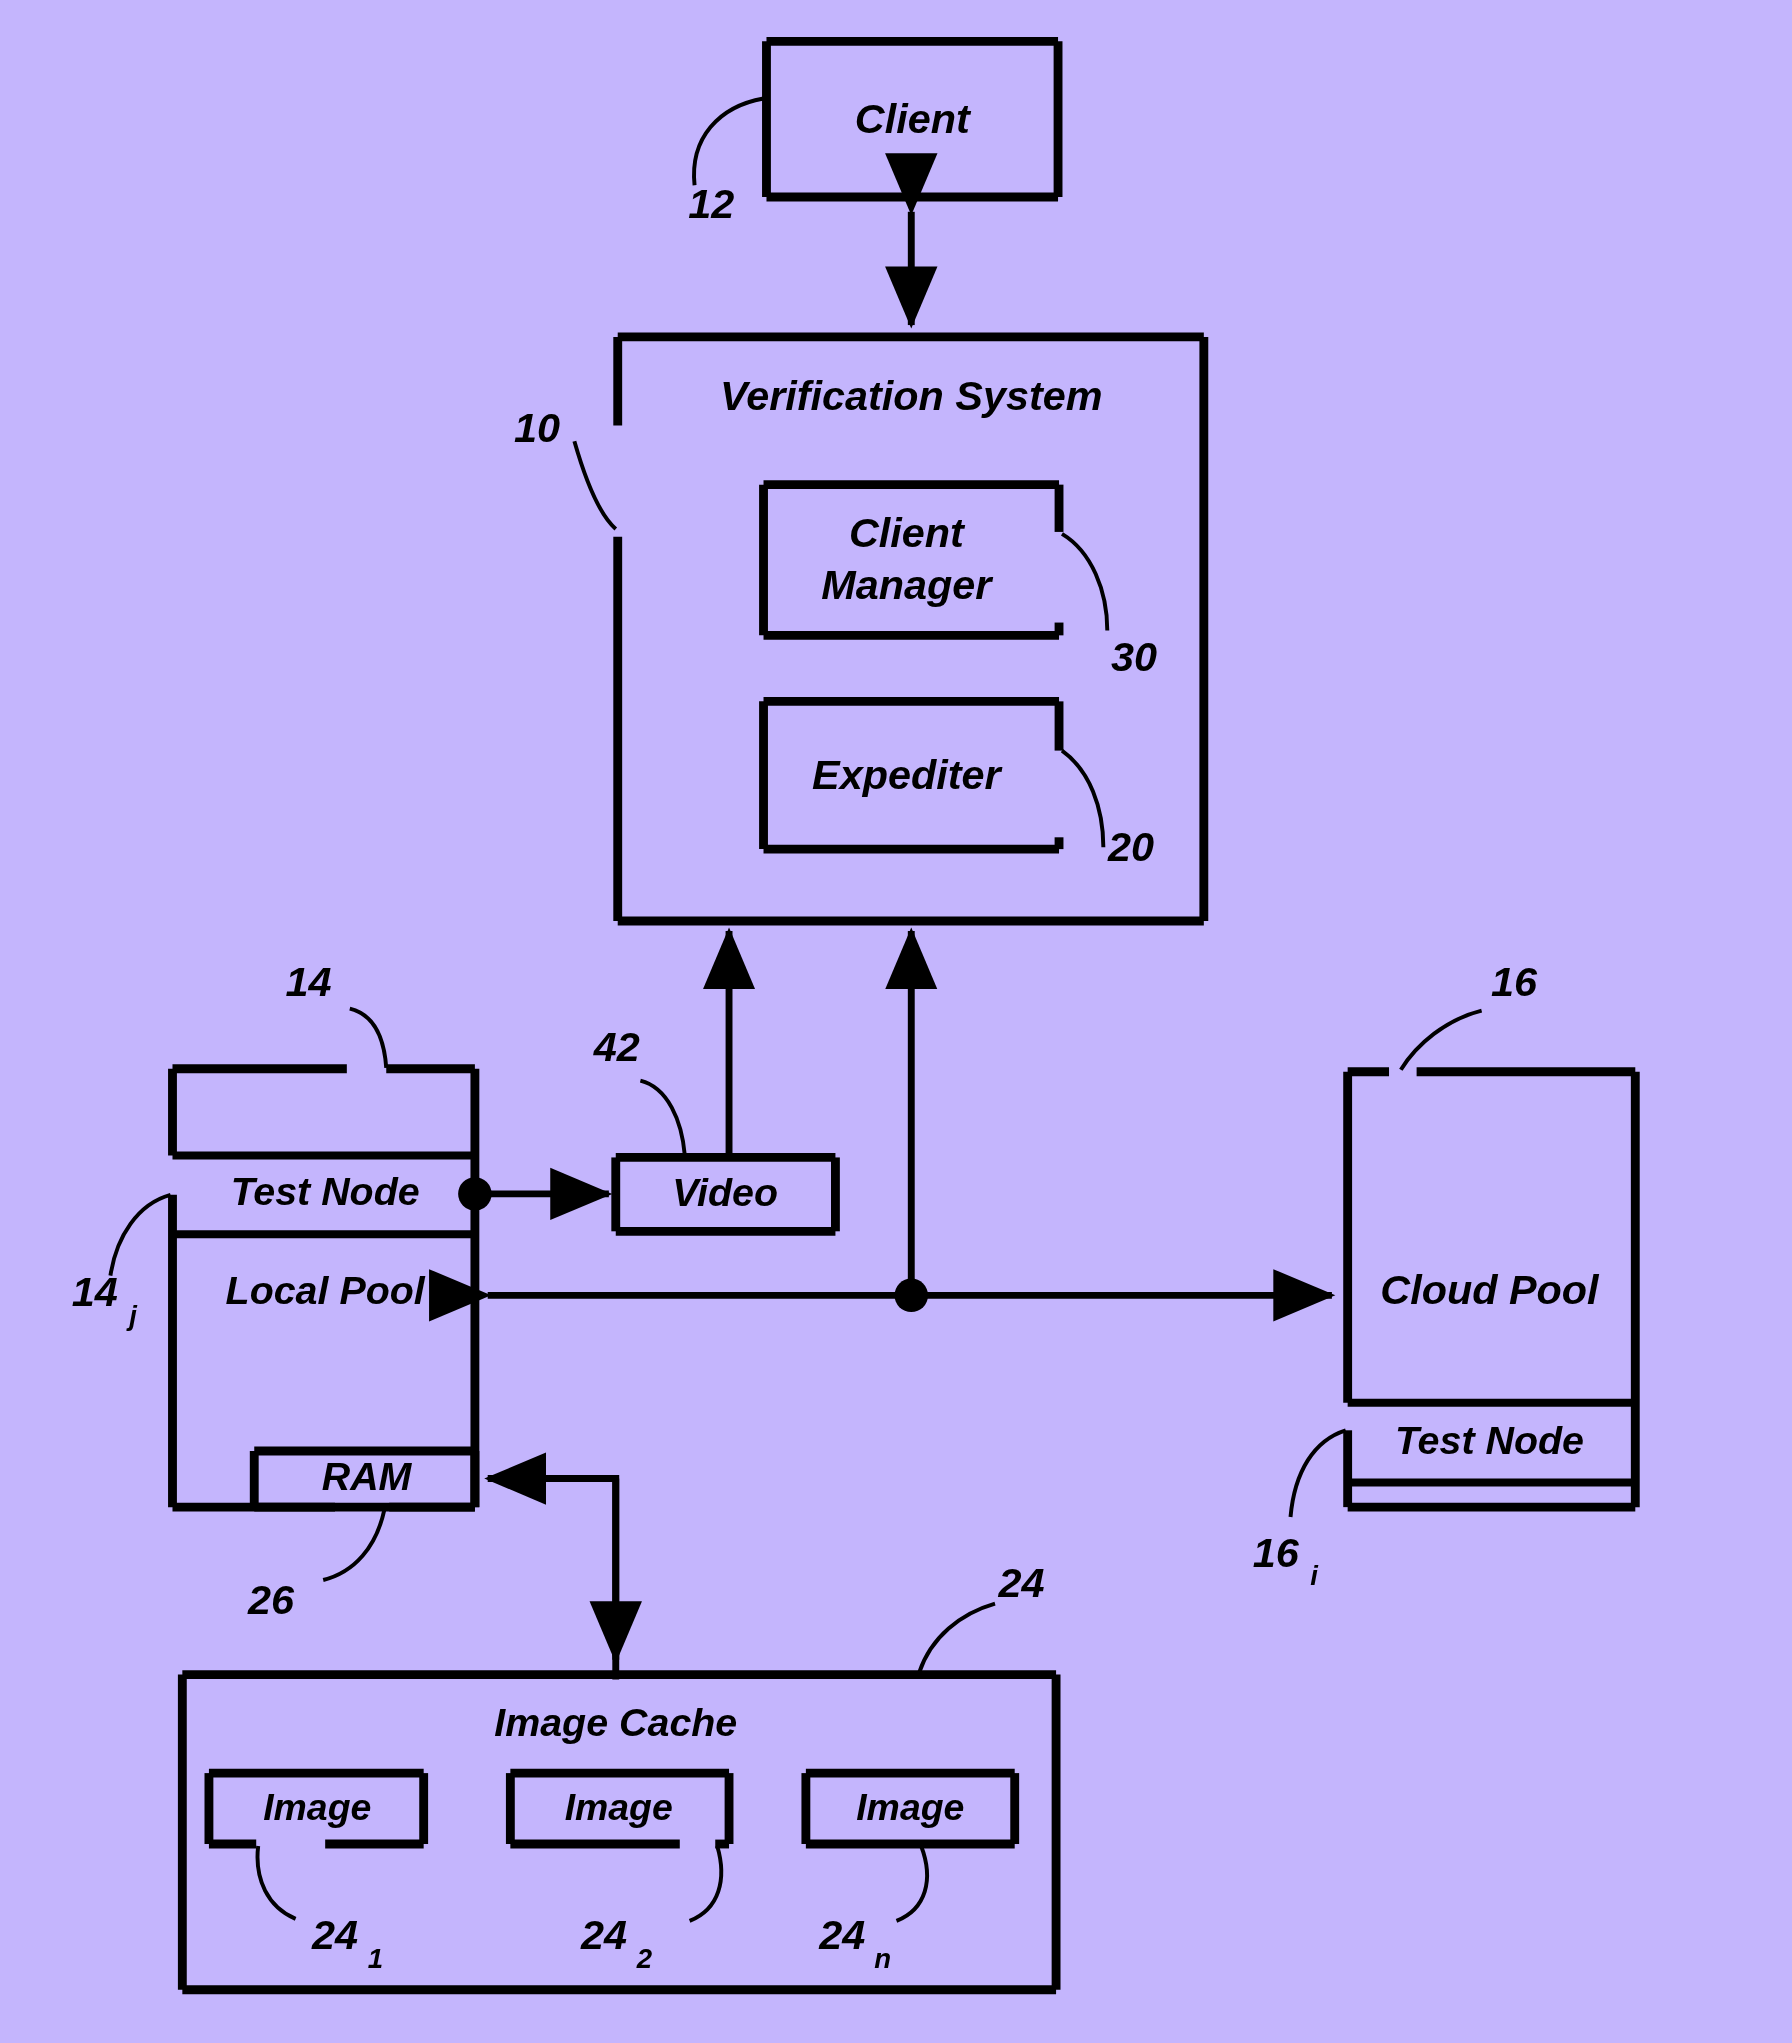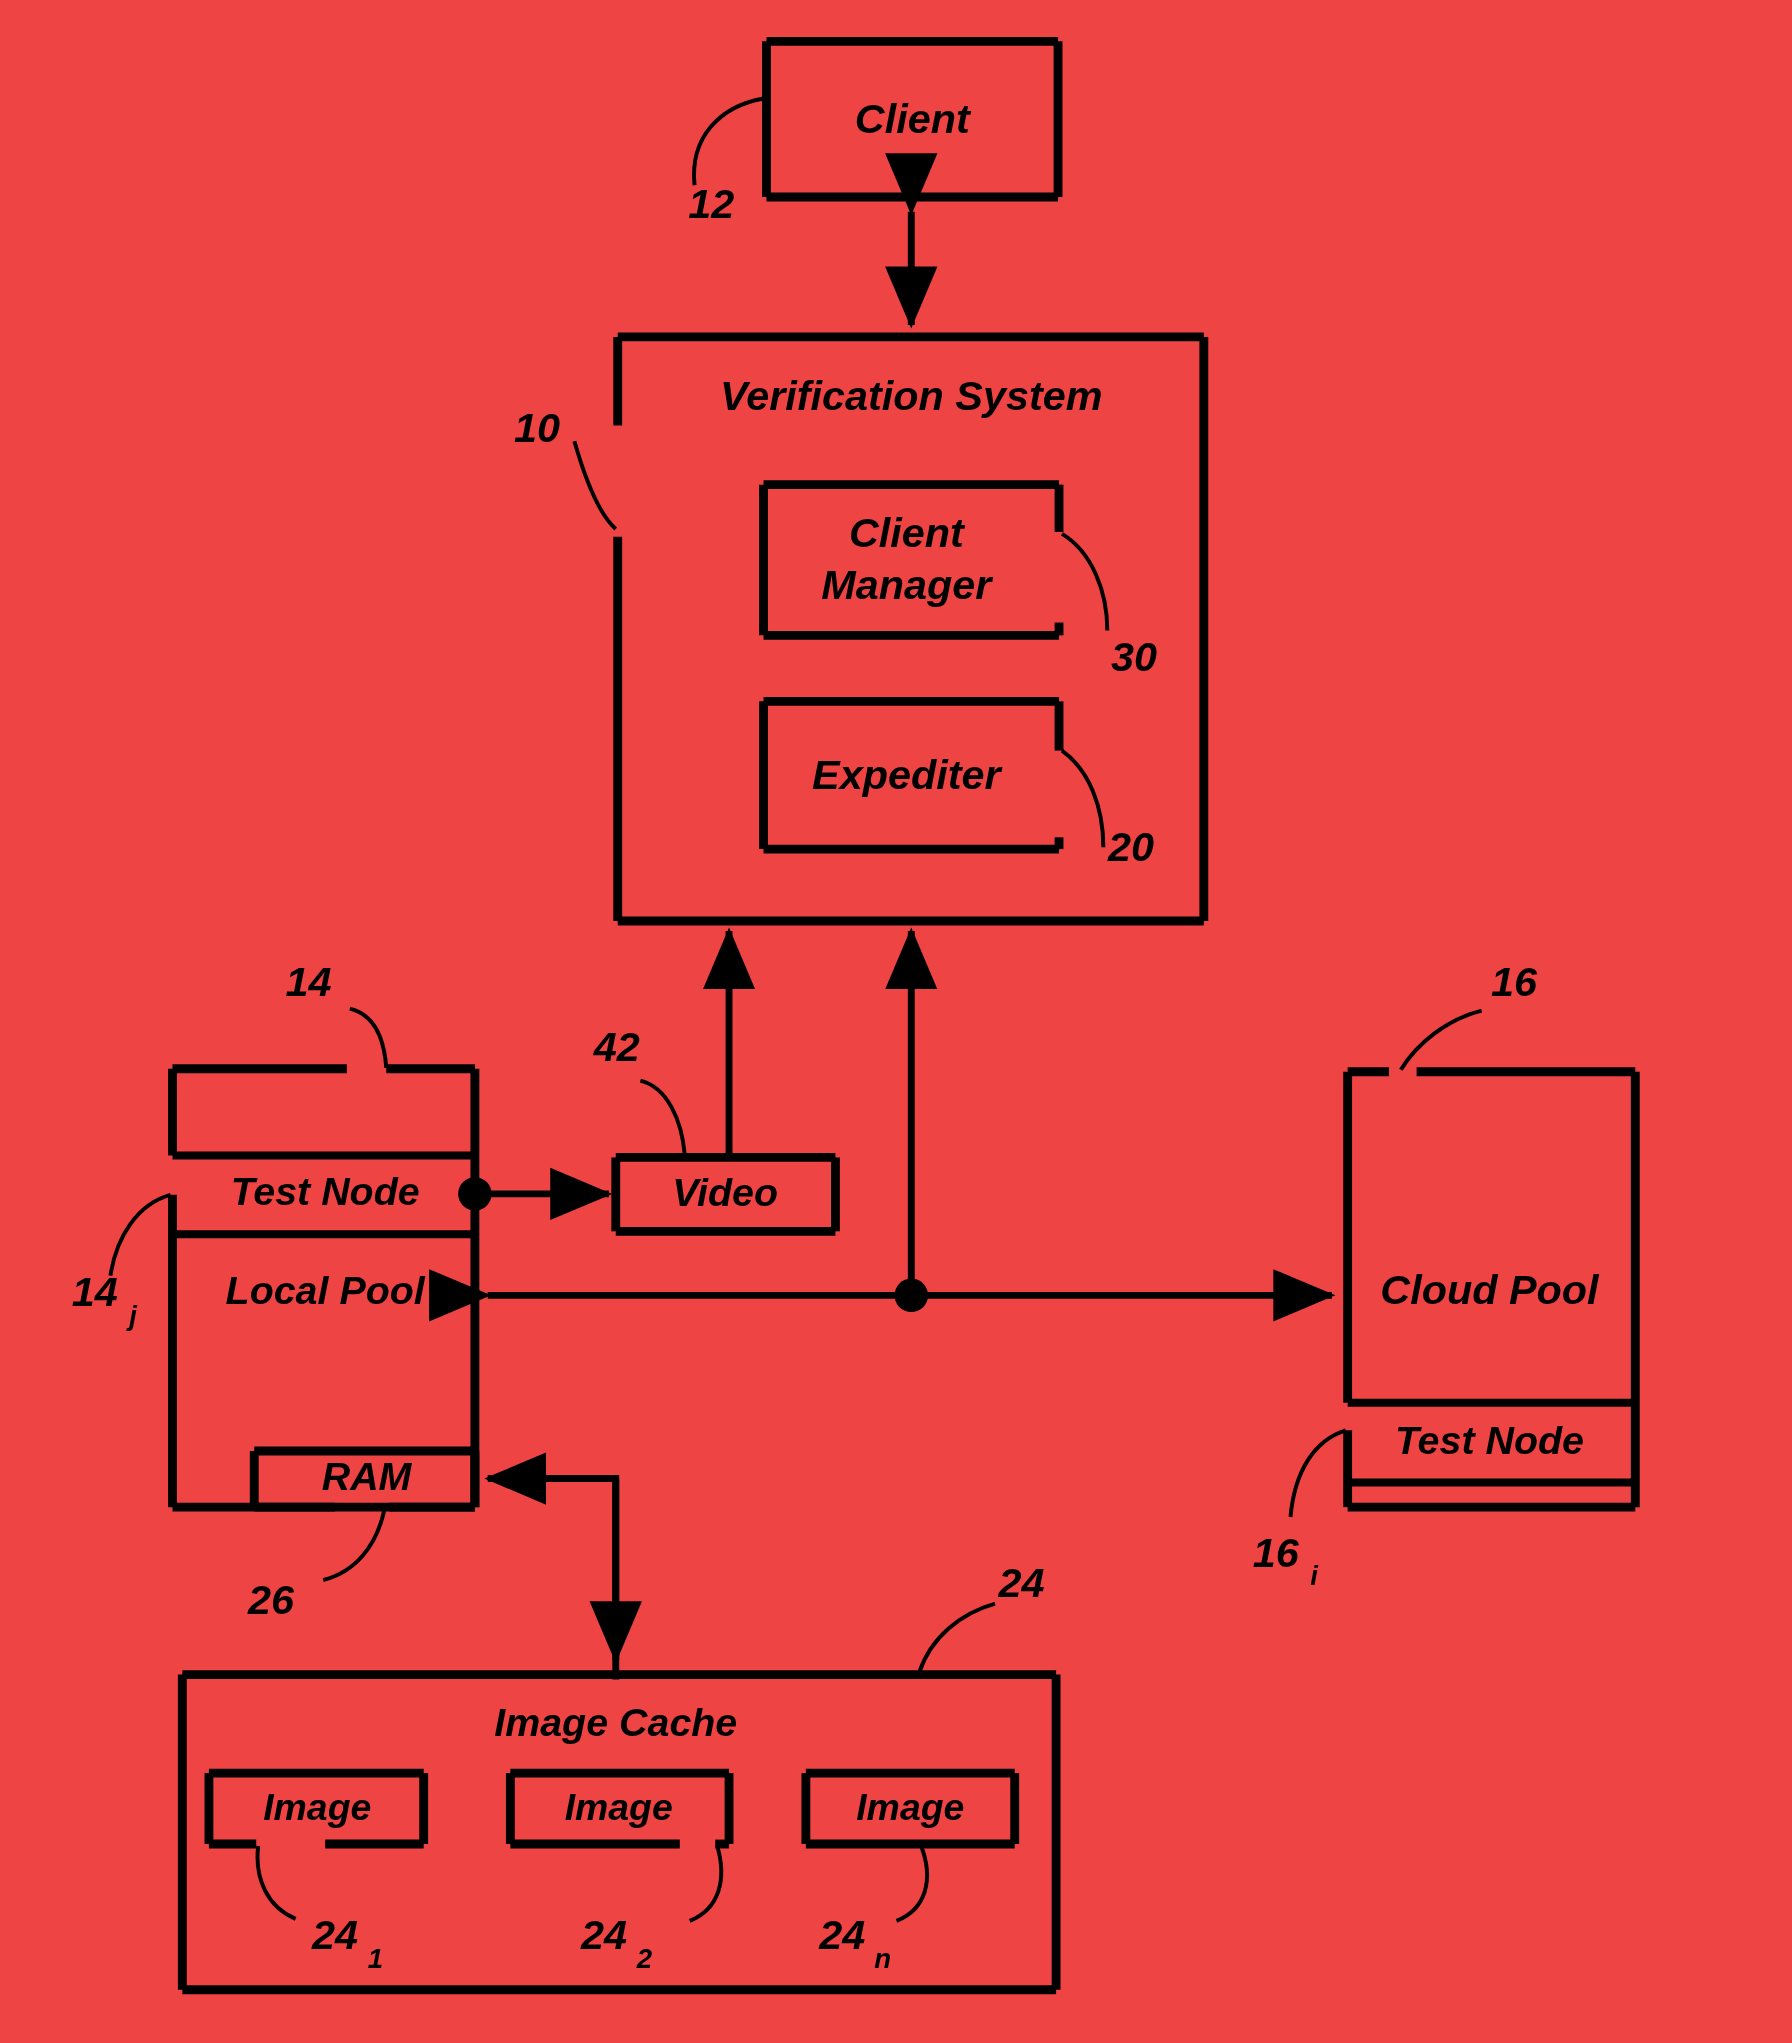--- a/index.html
+++ b/index.html
@@ -4,21 +4,21 @@
 <style>
   html, body {
     margin: 0;
     padding: 0;
     background: #ffffff;
   }
   #canvas {
     position: relative;
     width: 1793px;
     height: 2043px;
-    background: #ef4444;
+    background: #c4b5fd;
     overflow: hidden;
     font-family: "Liberation Sans", sans-serif;
   }
   svg.diagram {
     position: absolute;
     top: 0;
     left: 0;
     width: 1793px;
     height: 2043px;
   }

